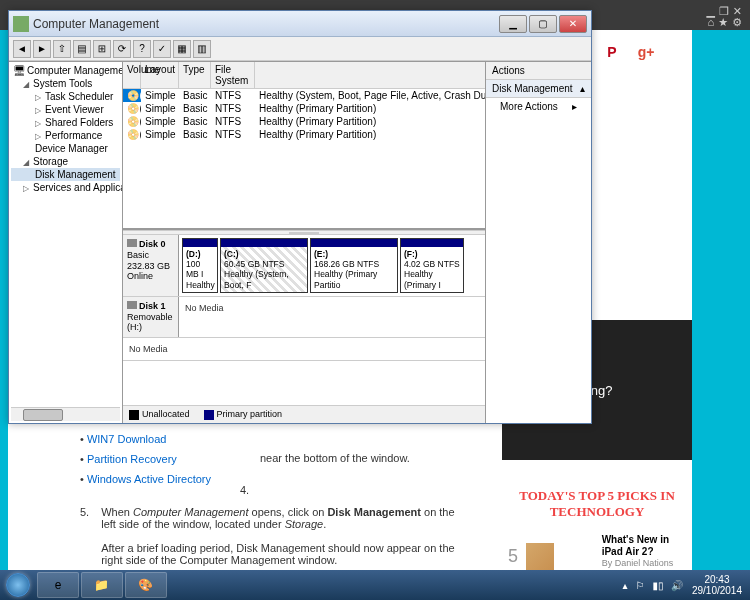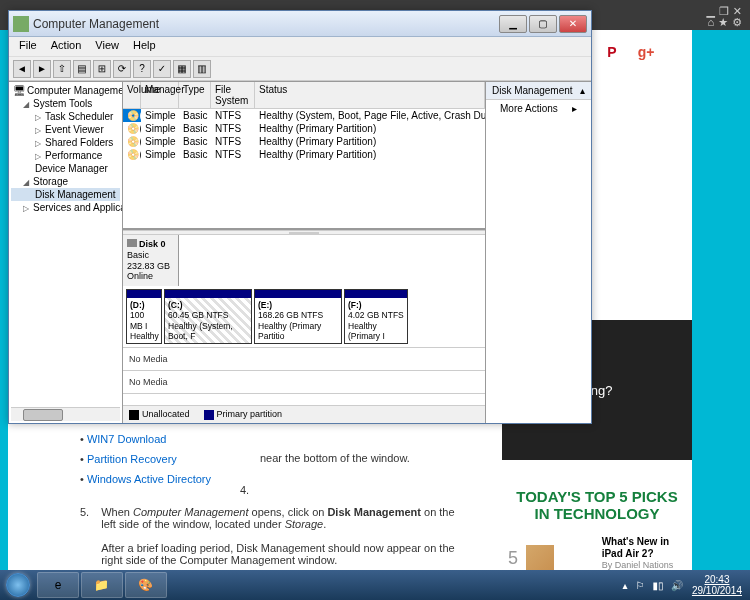--- a/index.html
+++ b/index.html
@@ -17,21 +17,21 @@
 
 
 .bg-article { position: absolute; top: 430px; left: 80px; width: 380px; font-size: 11px; color: #333; background: #fff; }
 .bg-links { color: #0066cc; line-height: 1.8; margin-bottom: 21px;}
 .bg-links div::before { content: "• "; color:#333;}
 .bg-step { display: flex; margin-bottom: 10px; }
 .bg-step-num { margin-right: 12px; }
 .bg-step a { color: #0066cc; text-decoration: underline; }
 .bg-sidebar-box { position: absolute; top: 320px; right: 58px; width: 190px; height: 140px; background: #222; color: #fff; display:flex; align-items:center; justify-content:center; font-size:13px;}
 .bg-top5 { position: absolute; top: 480px; right: 58px; width: 190px; background: #fff; text-align: center; }
-.bg-top5-title { color: #15803d; font-size: 15px; font-weight: bold; padding: 8px; }
+.bg-top5-title { color: #ef4444; font-size: 13px; font-weight: bold; padding: 8px; font-family: Liberation Serif, serif; }
 .bg-top5-item { display: flex; align-items: center; padding: 6px; text-align: left; font-size: 10px; }
 .bg-top5-num { font-size: 18px; color: #999; margin-right: 8px; }
 .bg-top5-thumb { width: 40px; height: 28px; background: linear-gradient(135deg,#d4a76a,#c89050); margin-right: 6px; }
 .bg-top5-desc { line-height: 1.2; margin-left: 42px; }
 .bg-top5-desc b { display: block; }
 .bg-top5-desc span { color: #888; font-size: 9px; display:block;}
 
 
 .window { position: absolute; top: 10px; left: 8px; width: 584px; height: 414px; background: #fff; border: 1px solid #5a7ca8; box-shadow: 0 0 8px rgba(0,0,0,0.3); display: flex; flex-direction: column; }
 .titlebar { height: 26px; background: linear-gradient(#e8f0fa, #cad8ec); border-bottom: 1px solid #a0b4cc; display: flex; align-items: center; padding: 0 4px; }
@@ -63,21 +63,21 @@
 .list-header div { padding: 2px 4px; border-right: 1px solid #ccc; }
 .list-row { display: flex; font-size: 10px; }
 .list-row div { padding: 1px 4px; white-space: nowrap; overflow: hidden; }
 .list-row.selected div:first-child { background: #0078d7; color: #fff; }
 .col-vol { width: 18px; } .col-lay { width: 38px; } .col-type { width: 32px; } .col-fs { width: 44px; } .col-stat { flex: 1; }
 
 .splitter-h { height: 5px; background: #f0f0f0; border-top:1px solid #ccc; border-bottom:1px solid #ccc; position: relative; cursor: row-resize;}
 .splitter-h::after { content:""; position:absolute; left:50%; top:1px; width:30px; height:3px; background:#ccc; transform:translateX(-50%);}
 
 .disk-panel { height: 170px; overflow: auto; background: #fff; }
-.disk-row { display: flex; border-bottom: 1px solid #ccc; flex-direction: column; }
+.disk-row { display: flex; border-bottom: 1px solid #ccc; }
 .disk-label { width: 56px; padding: 4px; font-size: 9px; background: #f0f0f0; border-right: 1px solid #999; line-height:1.2;}
 .disk-icon-d { display: inline-block; width: 10px; height: 8px; background: #888; margin-right: 2px;}
 .disk-parts { flex: 1; display: flex; padding: 3px; gap: 2px; }
 .disk-part { border: 1px solid #333; font-size: 8.5px; padding: 0; position: relative; overflow: hidden; line-height: 1.2; }
 .disk-part-stripe { height: 8px; background: #000080; }
 .disk-part-body { padding: 2px 3px; }
 .disk-part.hatched .disk-part-body { background: repeating-linear-gradient(45deg, #fff, #fff 3px, #e0e0e0 3px, #e0e0e0 6px); }
 .disk-nomedia { padding: 6px; font-size: 9px; color: #333; flex:1;}
 
 .legend { height: 18px; border-top: 1px solid #ccc; padding: 2px 6px; font-size: 9px; display: flex; gap: 14px; align-items: center; background: #f0f0f0;}
@@ -90,21 +90,21 @@
 
 .tree-scroll { height: 14px; background: #f0f0f0; border-top: 1px solid #ccc; position: relative; margin-top: auto;}
 .tree-scroll-thumb { position: absolute; left: 12px; top: 1px; width: 40px; height: 12px; background: #c8c8c8; border: 1px solid #888; border-radius: 2px;}
 
 
 .taskbar { position: absolute; bottom: 0; left: 0; width: 100%; height: 30px; background: linear-gradient(#3a5f8a, #1a3a5a); display: flex; align-items: center; }
 .start-orb { width: 36px; height: 30px; display: flex; align-items: center; justify-content: center; cursor: pointer; }
 .start-orb-inner { width: 24px; height: 24px; border-radius: 50%; background: radial-gradient(#7ec0ee,#1a5f9a); border: 1px solid #4a8fcf; box-shadow: 0 0 4px rgba(255,255,255,0.4);}
 .task-btn { width: 42px; height: 26px; margin: 0 1px; background: rgba(255,255,255,0.15); border: 1px solid rgba(255,255,255,0.2); border-radius: 2px; display: flex; align-items: center; justify-content: center; font-size: 12px; cursor: pointer; }
 .tray { margin-left: auto; display: flex; align-items: center; gap: 8px; padding: 0 8px; color: #fff; font-size: 10px; }
-.tray-time { text-align: center; line-height: 1.1; text-decoration: underline; }
+.tray-time { text-align: center; line-height: 1.1; }
 </style>
 </head>
 <body>
 
 <div class="browser-bg"></div>
 <div class="browser-icons">
   <span>▁</span>
   <span>❐</span>
   <span>✕</span>
 </div>
@@ -160,26 +160,20 @@
   <div class="titlebar">
     <div class="titlebar-icon"></div>
     <div class="titlebar-text">Computer Management</div>
     <div class="win-controls">
       <div class="win-btn">▁</div>
       <div class="win-btn">▢</div>
       <div class="win-btn close">✕</div>
     </div>
   </div>
 
-  <div class="menubar">
-    <span>File</span>
-    <span>Action</span>
-    <span>View</span>
-    <span>Help</span>
-  </div>
 
   <div class="toolbar">
     <div class="toolbar-btn">◄</div>
     <div class="toolbar-btn">►</div>
     <div class="toolbar-btn">⇧</div>
     <div class="toolbar-btn">▤</div>
     <div class="toolbar-btn">⊞</div>
     <div class="toolbar-btn">⟳</div>
     <div class="toolbar-btn">?</div>
     <div class="toolbar-btn">✓</div>
@@ -203,24 +197,23 @@
       </div>
       <div class="tree-scroll">
           <div class="tree-scroll-thumb"></div>
         </div>
     </div>
 
     <div class="main-panel">
       <div class="list-panel">
         <div class="list-header">
           <div class="col-vol">Volume</div>
-          <div class="col-lay">Manager</div>
+          <div class="col-lay">Layout</div>
           <div class="col-type">Type</div>
           <div class="col-fs">File System</div>
-          <div class="col-stat">Status</div>
         </div>
         <div id="list-rows">
             <div class="list-row selected">
               <div class="col-vol">📀(C:)</div>
               <div class="col-lay">Simple</div>
               <div class="col-type">Basic</div>
               <div class="col-fs">NTFS</div>
               <div class="col-stat">Healthy (System, Boot, Page File, Active, Crash Dump, Primary Partition</div>
             </div>
             <div class="list-row">
@@ -268,33 +261,38 @@
                 <div class="disk-part-stripe"></div>
                 <div class="disk-part-body"><b>(E:)</b><br>168.26 GB NTFS<br>Healthy (Primary Partitio</div>
               </div>
               <div class="disk-part" style="width: 64px;">
                 <div class="disk-part-stripe"></div>
                 <div class="disk-part-body"><b>(F:)</b><br>4.02 GB NTFS<br>Healthy (Primary I</div>
               </div>
             </div>
         </div>
         <div class="disk-row">
+          <div class="disk-label">
+            <span class="disk-icon-d"></span><b>Disk 1</b><br>
+            <span>Removable (H:)</span>
+          </div>
           <div class="disk-nomedia">No Media</div>
         </div>
         <div class="disk-row">
           <div class="disk-nomedia">No Media</div>
         </div>
       </div>
       <div class="legend">
         <span><span class="legend-sw" style="background:#000;"></span><span>Unallocated</span></span>
         <span><span class="legend-sw" style="background:#000080;"></span><span>Primary partition</span></span>
       </div>
     </div>
 
     <div class="actions-panel">
+      <div class="actions-header">Actions</div>
       <div class="actions-item">
           <span>Disk Management</span>
           <span>▴</span>
         </div>
       <div class="actions-sub">
           <span>More Actions</span>
           <span>▸</span>
         </div>
     </div>
   </div>

